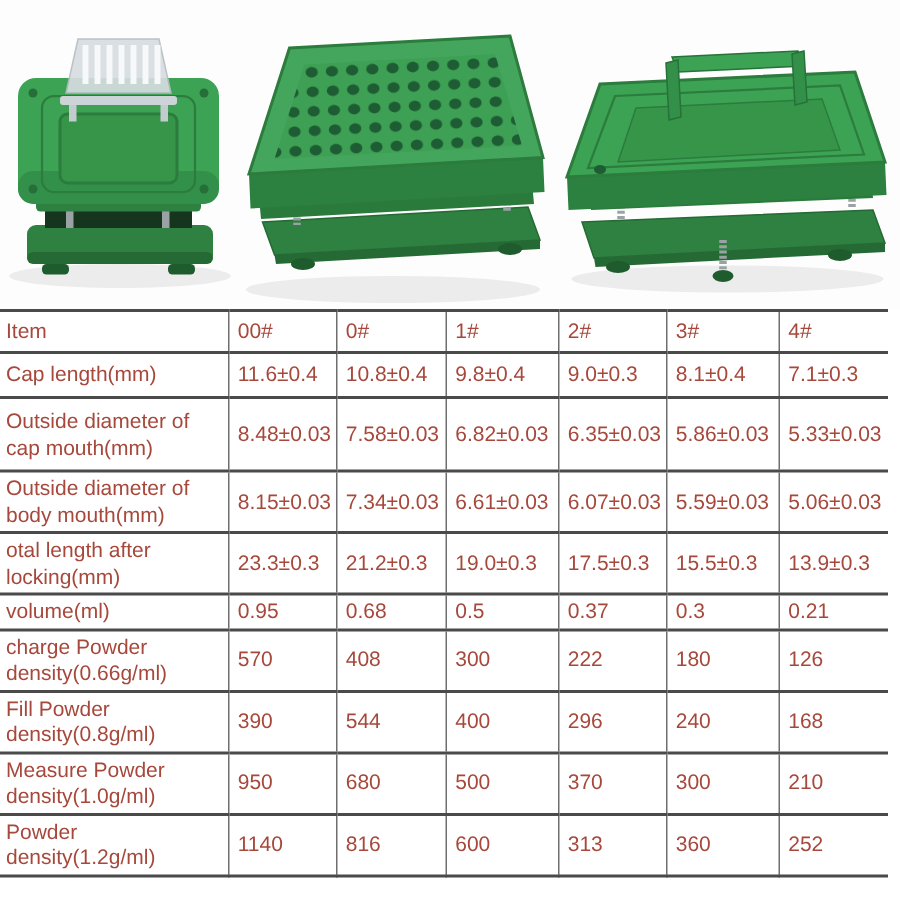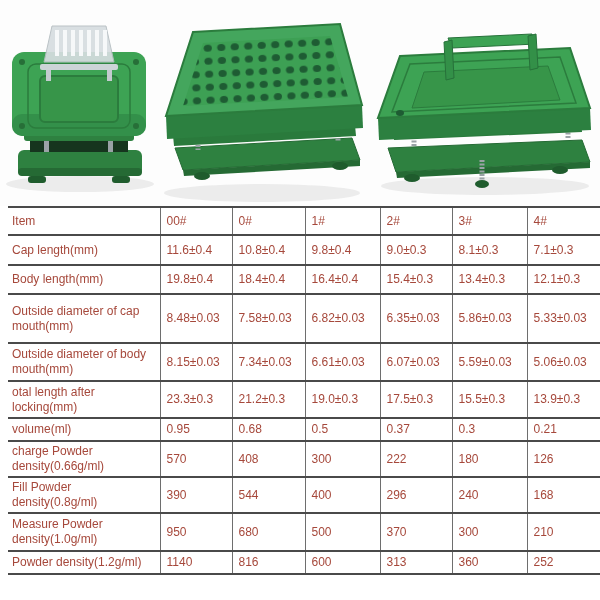--- a/index.html
+++ b/index.html
@@ -1,19 +1,19 @@
 <!DOCTYPE html>
 <html><head>
 <meta charset="utf-8">
 <style>
   html,body{margin:0;padding:0;background:#ffffff;width:600px;height:600px;overflow:hidden;
     font-family:"Liberation Sans",sans-serif;}
   .photo-area{width:600px;height:206px;background:#fdfdfd;position:relative;}
-  .spec-table{border-collapse:collapse;table-layout:fixed;width:592px;margin-left:8px;
-    font-size:12px;color:#a6483b;border-bottom:2px solid #4a4a4a;}
+  .spec-table{border-collapse:collapse;table-layout:fixed;width:592px;margin-left:0;
+    font-size:14px;color:#a6483b;border-bottom:2px solid #4a4a4a;}
   .spec-table th,.spec-table td{font-weight:normal;text-align:left;vertical-align:middle;
     border-top:2px solid #4a4a4a;line-height:1.25;}
   .lbl{padding:2px 2px 2px 4px;}
   .val{border-left:1px solid #6e6e6e;padding:2px 2px 2px 6px;white-space:nowrap;}
   tr.h23{height:23px}tr.h28{height:28px}tr.h29{height:29px}tr.h30{height:30px}
   tr.h34{height:34px}tr.h36{height:36px}tr.h37{height:37px}tr.h38{height:38px}
   tr.h39{height:49px}tr.h40{height:38px}
 </style>
 </head>
 <body>
@@ -125,31 +125,22 @@
       <th class="val">4#</th>
     </tr>
   </thead>
   <tbody>
     <tr class="h30">
       <td class="lbl">Cap length(mm)</td>
       <td class="val">11.6±0.4</td>
       <td class="val">10.8±0.4</td>
       <td class="val">9.8±0.4</td>
       <td class="val">9.0±0.3</td>
-      <td class="val">8.1±0.3</td>
+      <td class="val">8.1±0.4</td>
       <td class="val">7.1±0.3</td>
-    </tr>
-    <tr class="h29">
-      <td class="lbl">Body length(mm)</td>
-      <td class="val">19.8±0.4</td>
-      <td class="val">18.4±0.4</td>
-      <td class="val">16.4±0.4</td>
-      <td class="val">15.4±0.3</td>
-      <td class="val">13.4±0.3</td>
-      <td class="val">12.1±0.3</td>
     </tr>
     <tr class="h39">
       <td class="lbl">Outside diameter of cap mouth(mm)</td>
       <td class="val">8.48±0.03</td>
       <td class="val">7.58±0.03</td>
       <td class="val">6.82±0.03</td>
       <td class="val">6.35±0.03</td>
       <td class="val">5.86±0.03</td>
       <td class="val">5.33±0.03</td>
     </tr>

